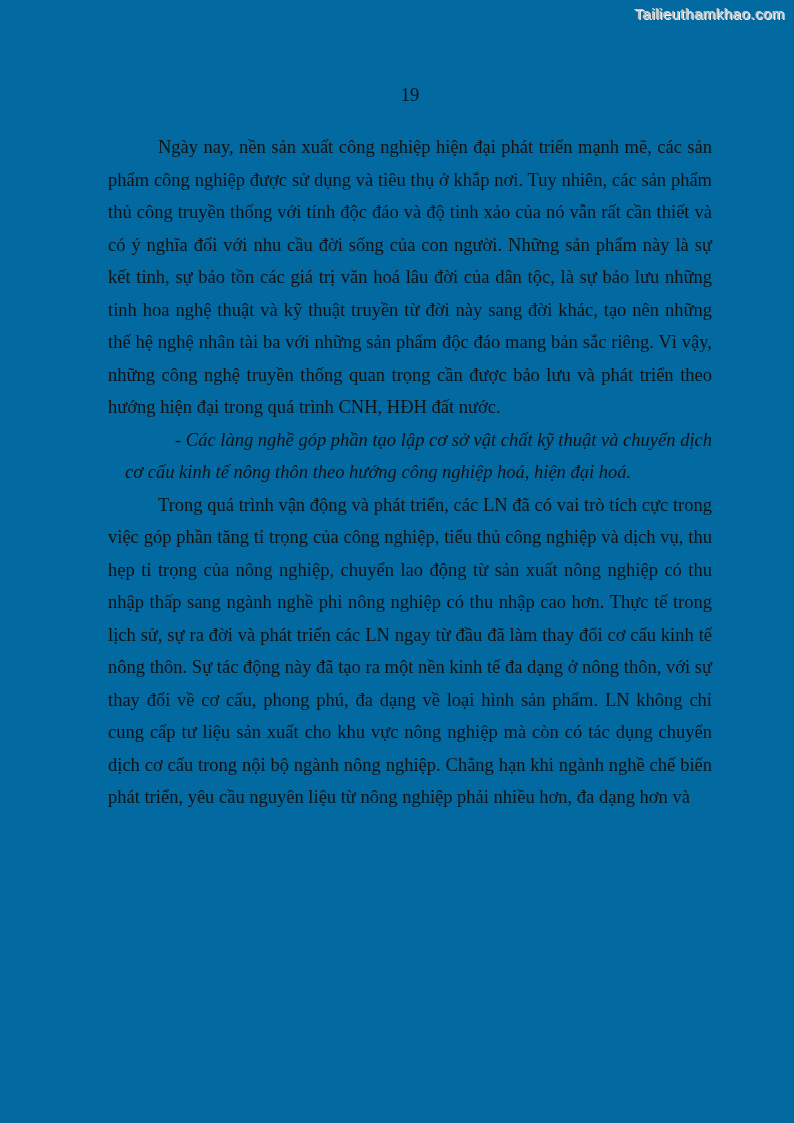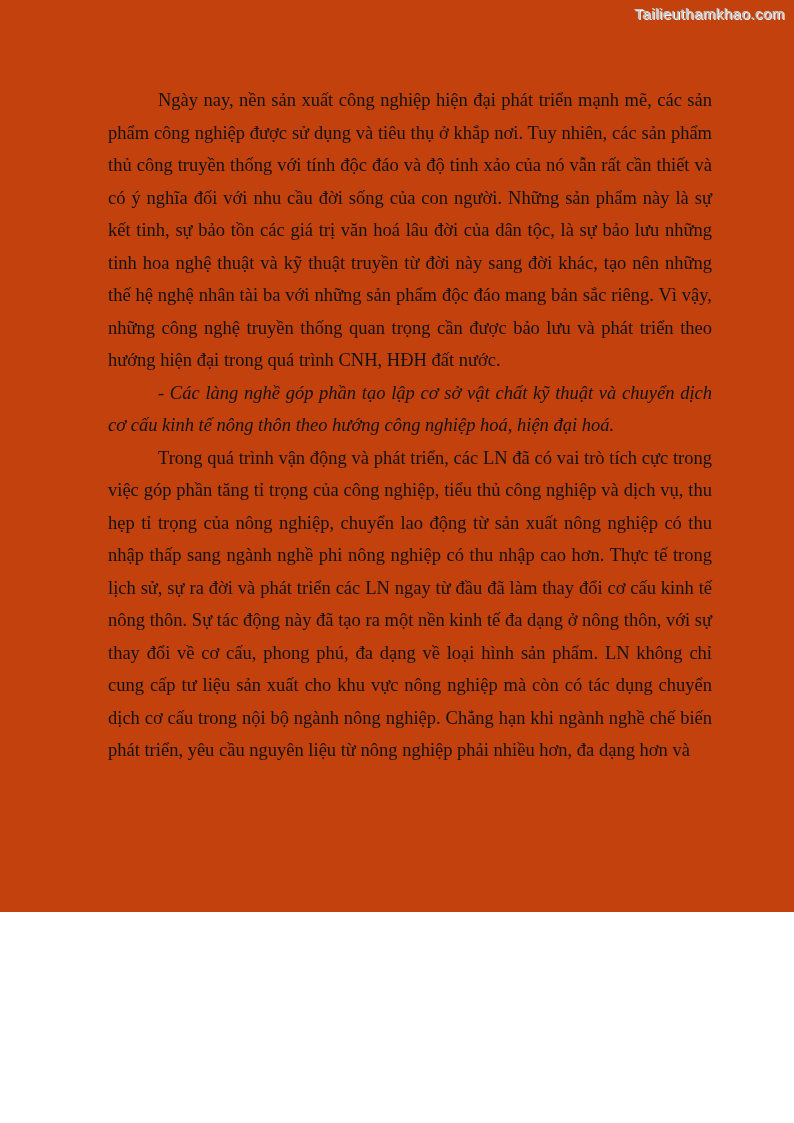--- a/index.html
+++ b/index.html
@@ -3,22 +3,22 @@
 <meta charset="utf-8">
 <style>
   html, body {
     margin: 0;
     padding: 0;
     background: #ffffff;
   }
   .page {
     position: relative;
     width: 794px;
-    height: 912px;
-    background: #c2410c;
+    height: 1123px;
+    background: #0369a1;
     overflow: hidden;
     font-family: "Liberation Serif", "DejaVu Serif", serif;
     color: #121212;
   }
   .watermark {
     position: absolute;
     top: 5px;
     right: 9px;
     font-family: "Liberation Sans", "DejaVu Sans", sans-serif;
     font-size: 15px;
@@ -44,31 +44,33 @@
     font-size: 18.5px;
     line-height: 32.5px;
     text-align: justify;
     text-justify: inter-word;
   }
   .body-text p.indent {
     text-indent: 50px;
   }
   .body-text p.italic {
     font-style: italic;
+    margin-left: 17px;
   }
 </style>
 </head>
 <body>
 
 <div class="page">
 
   <div class="watermark">Tailieuthamkhao.com</div>
 
   <div class="content">
 
+    <div class="page-number">19</div>
 
     <div class="body-text">
       <p class="indent">Ngày nay, nền sản xuất công nghiệp hiện đại phát triển mạnh mẽ, các sản phẩm công nghiệp được sử dụng và tiêu thụ ở khắp nơi. Tuy nhiên, các sản phẩm thủ công truyền thống với tính độc đáo và độ tinh xảo của nó vẫn rất cần thiết và có ý nghĩa đối với nhu cầu đời sống của con người. Những sản phẩm này là sự kết tinh, sự bảo tồn các giá trị văn hoá lâu đời của dân tộc, là sự bảo lưu những tinh hoa nghệ thuật và kỹ thuật truyền từ đời này sang đời khác, tạo nên những thế hệ nghệ nhân tài ba với những sản phẩm độc đáo mang bản sắc riêng. Vì vậy, những công nghệ truyền thống quan trọng cần được bảo lưu và phát triển theo hướng hiện đại trong quá trình CNH, HĐH đất nước.</p>
       <p class="indent italic">- Các làng nghề góp phần tạo lập cơ sở vật chất kỹ thuật và chuyển dịch cơ cấu kinh tế nông thôn theo hướng công nghiệp hoá, hiện đại hoá.</p>
       <p class="indent">Trong quá trình vận động và phát triển, các LN đã có vai trò tích cực trong việc góp phần tăng tỉ trọng của công nghiệp, tiểu thủ công nghiệp và dịch vụ, thu hẹp tỉ trọng của nông nghiệp, chuyển lao động từ sản xuất nông nghiệp có thu nhập thấp sang ngành nghề phi nông nghiệp có thu nhập cao hơn. Thực tế trong lịch sử, sự ra đời và phát triển các LN ngay từ đầu đã làm thay đổi cơ cấu kinh tế nông thôn. Sự tác động này đã tạo ra một nền kinh tế đa dạng ở nông thôn, với sự thay đổi về cơ cấu, phong phú, đa dạng về loại hình sản phẩm. LN không chỉ cung cấp tư liệu sản xuất cho khu vực nông nghiệp mà còn có tác dụng chuyển dịch cơ cấu trong nội bộ ngành nông nghiệp. Chẳng hạn khi ngành nghề chế biến phát triển, yêu cầu nguyên liệu từ nông nghiệp phải nhiều hơn, đa dạng hơn và</p>
     </div>
 
   </div>
 
 </div>

